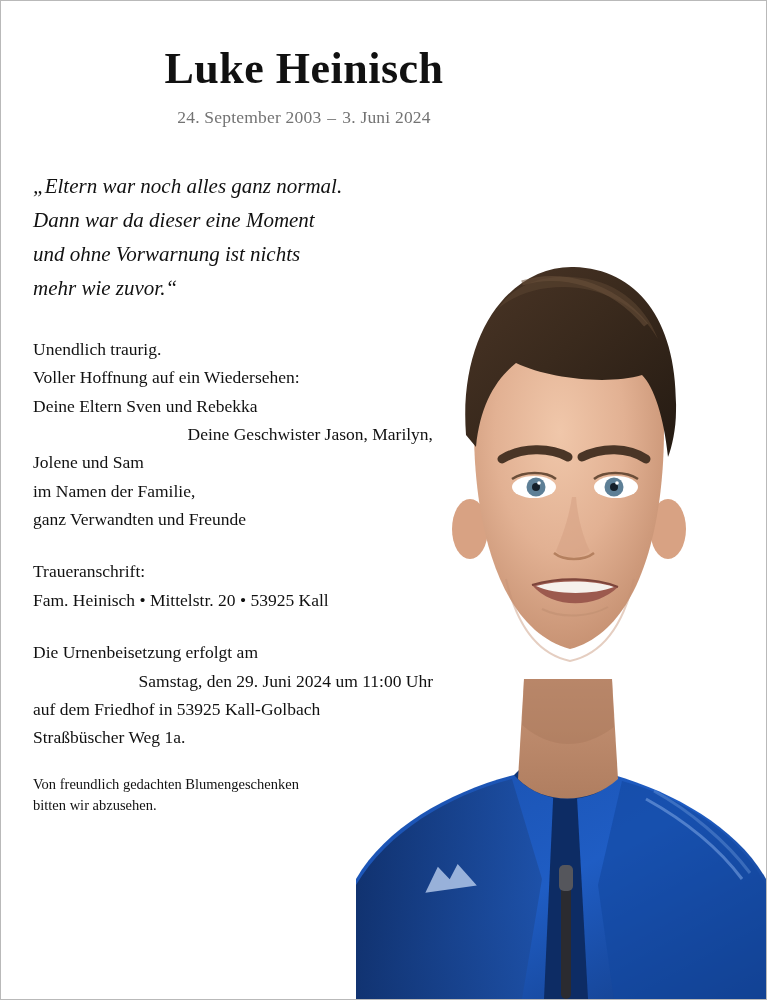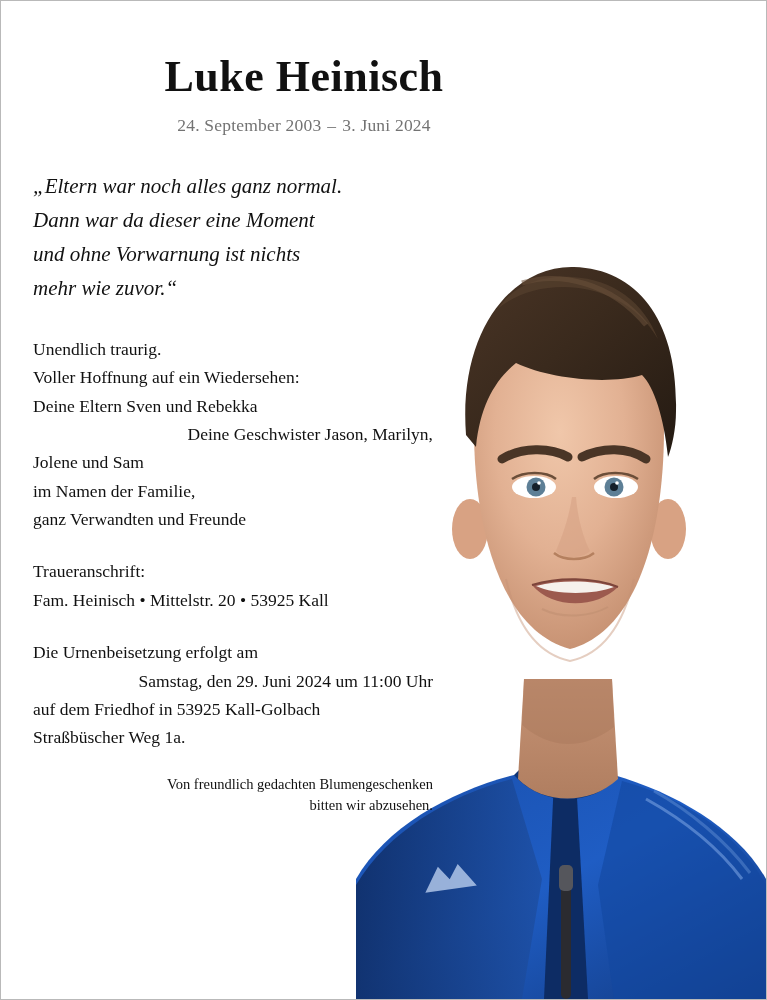--- a/index.html
+++ b/index.html
@@ -16,21 +16,21 @@
     box-sizing: border-box;
     overflow: hidden;
     font-family: "Liberation Serif", "DejaVu Serif", serif;
     color: #000000;
   }
 
   
   .header {
     position: absolute;
     left: 0;
-    top: 52px;
+    top: 44px;
     width: 606px;
     text-align: center;
   }
   .deceased-name {
     font-size: 44px;
     font-weight: bold;
     letter-spacing: 0.5px;
     line-height: 1.1;
     color: #111111;
   }
@@ -82,21 +82,20 @@
     color: #111111;
   }
   .gap-lg { height: 30px; }
   .gap-md { height: 24px; }
   .gap-sm { height: 22px; }
   .b { font-weight: normal; text-align: right; }
   .small-note {
     font-size: 14.5px;
     line-height: 1.5;
     color: #111111;
-    text-align: right;
   }
   .nowrap { white-space: nowrap; }
 </style>
 </head>
 <body>
 
 <div class="page">
 
   <div class="header">
     <div class="deceased-name">Luke Heinisch</div>

